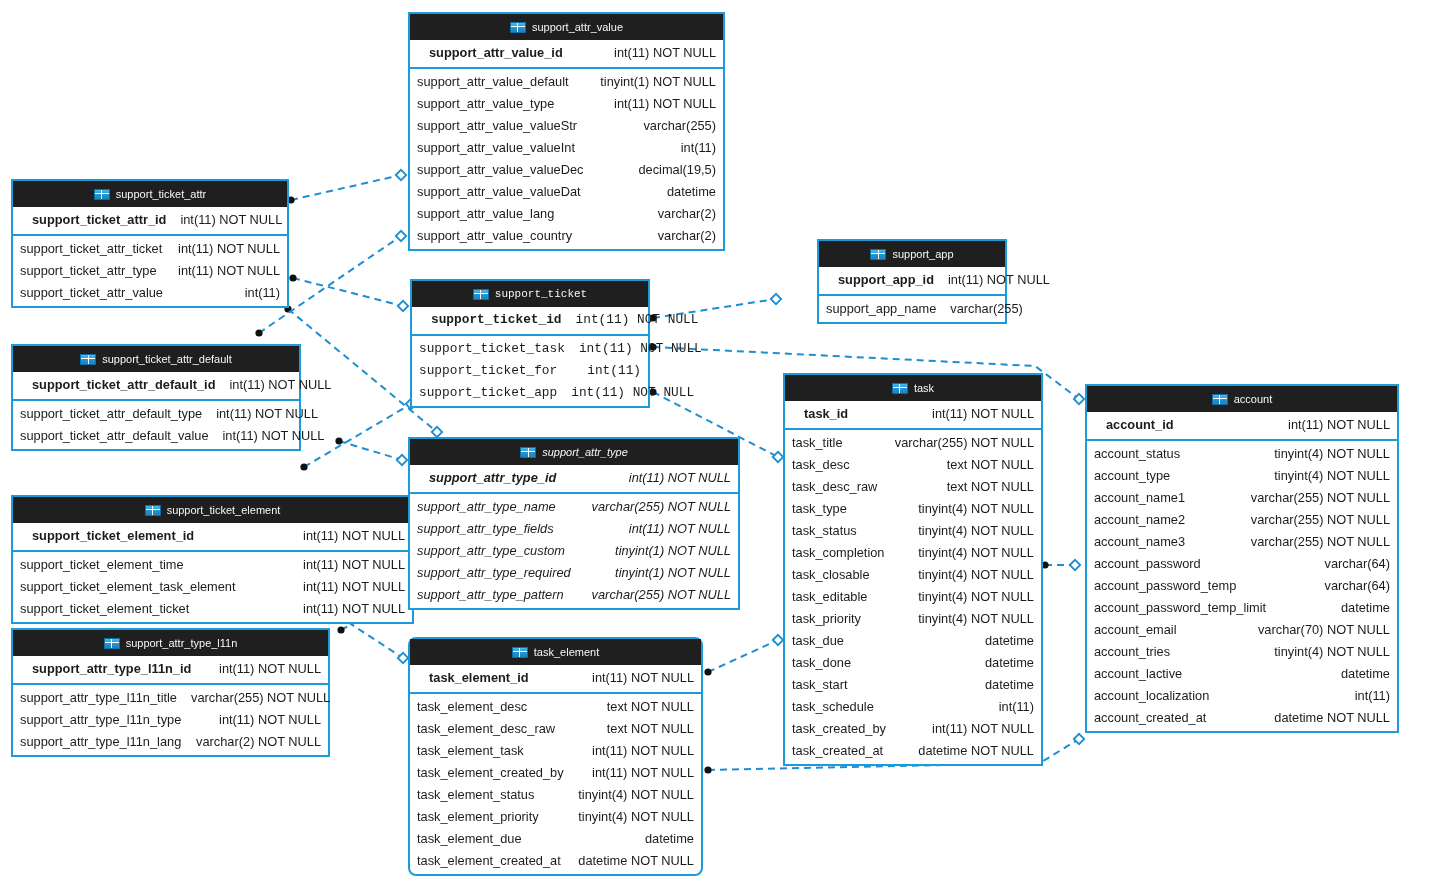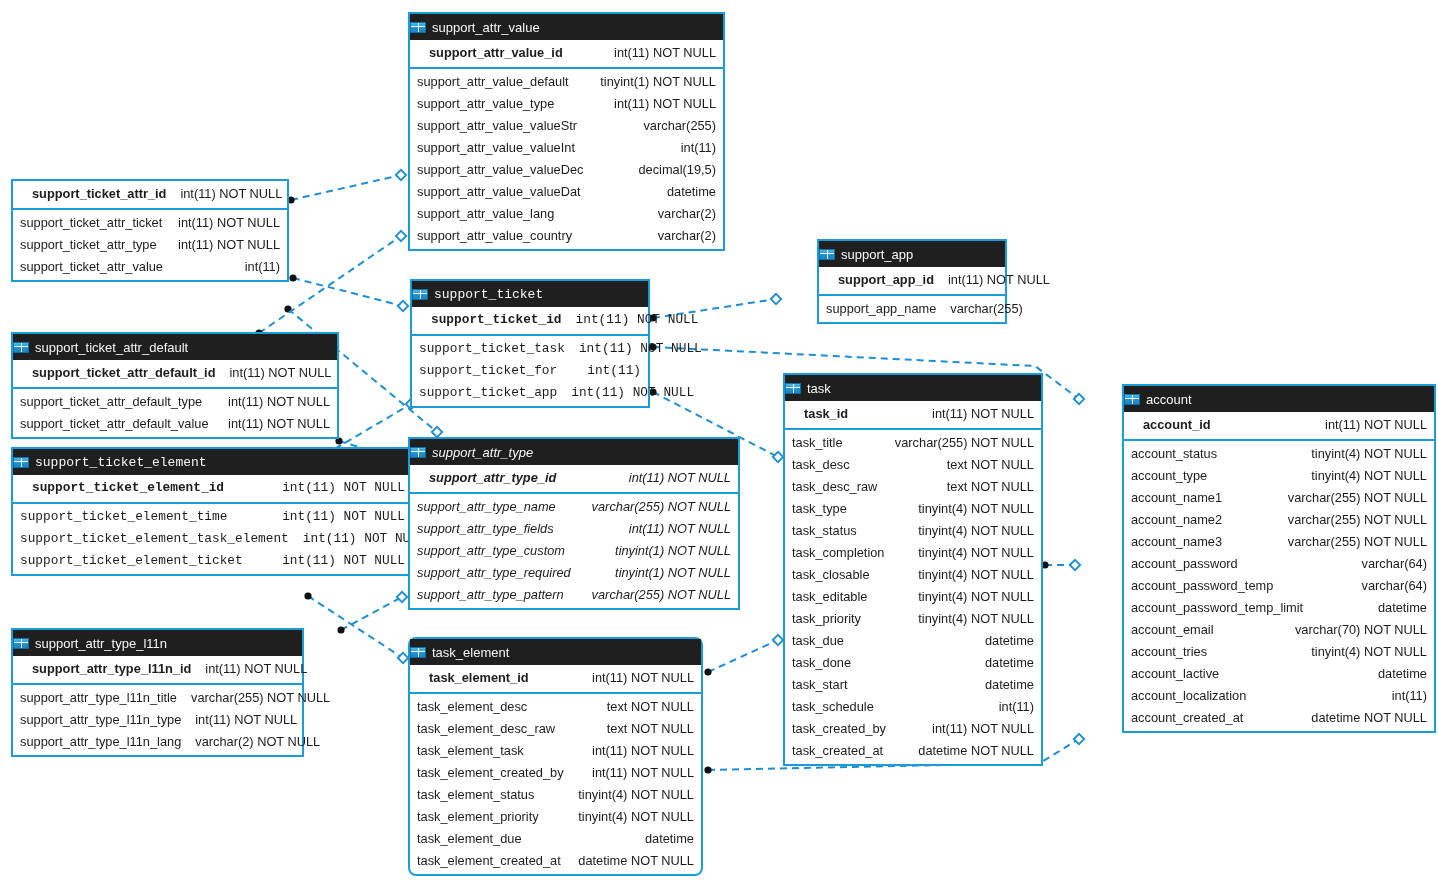--- a/index.html
+++ b/index.html
@@ -7,22 +7,22 @@
     position:relative;width:1438px;height:882px;background:#ffffff;overflow:hidden;
     font-family:"Liberation Sans","DejaVu Sans",sans-serif;
   }
   .wires{position:absolute;left:0;top:0;z-index:1;}
   .tbl{
     position:absolute;z-index:2;background:#ffffff;
     border:2px solid #1b9cd8;box-sizing:border-box;
   }
   .tbl-title{
     height:26px;background:#1f1f1f;color:#f7f7f7;
-    display:flex;align-items:center;gap:6px;
-    font-size:13px;white-space:nowrap;cursor:default;
+    display:flex;align-items:center;justify-content:center;gap:6px;
+    font-size:11px;white-space:nowrap;cursor:default;
   }
   .tbl-icon{
     width:16px;height:11px;flex:0 0 auto;border-radius:1px;
     background:
       linear-gradient(#ffffff,#ffffff) 7.5px 0/1px 100% no-repeat,
       linear-gradient(#ffffff,#ffffff) 0 4px/100% 1px no-repeat,
       linear-gradient(180deg,#56c5f2 0%,#2596d2 45%,#1b7fc0 100%);
     box-shadow:0 0 0 1px #0d6fa8 inset;
   }
   .tbl-pk{border-bottom:2px solid #1b9cd8;padding:2px 0 3px 12px;}
@@ -152,20 +152,24 @@
           <span class="fname">support_attr_value_lang</span>
           <span class="ftype">varchar(2)</span>
         </div>
         <div class="frow">
           <span class="fname">support_attr_value_country</span>
           <span class="ftype">varchar(2)</span>
         </div>
       </div>
     </div>
     <div class="tbl" style="left: 11px; top: 179px; width: 278px;">
+      <div class="tbl-title">
+        <span class="tbl-icon"></span>
+        <span>support_ticket_attr</span>
+      </div>
       <div class="tbl-pk">
         <div class="frow">
           <span class="fname pk">support_ticket_attr_id</span>
           <span class="ftype">int(11) NOT NULL</span>
         </div>
       </div>
       <div class="tbl-fields">
         <div class="frow">
           <span class="fname">support_ticket_attr_ticket</span>
           <span class="ftype">int(11) NOT NULL</span>
@@ -217,21 +221,21 @@
         <div class="frow">
           <span class="fname">support_ticket_for</span>
           <span class="ftype">int(11)</span>
         </div>
         <div class="frow">
           <span class="fname">support_ticket_app</span>
           <span class="ftype">int(11) NOT NULL</span>
         </div>
       </div>
     </div>
-    <div class="tbl" style="left: 11px; top: 332px; width: 328px;">
+    <div class="tbl" style="left: 11px; top: 344px; width: 290px;">
       <div class="tbl-title">
         <span class="tbl-icon"></span>
         <span>support_ticket_attr_default</span>
       </div>
       <div class="tbl-pk">
         <div class="frow">
           <span class="fname pk">support_ticket_attr_default_id</span>
           <span class="ftype">int(11) NOT NULL</span>
         </div>
       </div>
@@ -313,21 +317,21 @@
         <div class="frow">
           <span class="fname">task_created_by</span>
           <span class="ftype">int(11) NOT NULL</span>
         </div>
         <div class="frow">
           <span class="fname">task_created_at</span>
           <span class="ftype">datetime NOT NULL</span>
         </div>
       </div>
     </div>
-    <div class="tbl" style="left: 1085px; top: 384px; width: 314px; margin-left: 37px;">
+    <div class="tbl" style="left: 1085px; top: 384px; width: 314px;">
       <div class="tbl-title">
         <span class="tbl-icon"></span>
         <span>account</span>
       </div>
       <div class="tbl-pk">
         <div class="frow">
           <span class="fname pk">account_id</span>
           <span class="ftype">int(11) NOT NULL</span>
         </div>
       </div>
@@ -379,21 +383,21 @@
         <div class="frow">
           <span class="fname">account_localization</span>
           <span class="ftype">int(11)</span>
         </div>
         <div class="frow">
           <span class="fname">account_created_at</span>
           <span class="ftype">datetime NOT NULL</span>
         </div>
       </div>
     </div>
-    <div class="tbl" style="left: 11px; top: 447px; width: 403px; font-family: Liberation Mono, monospace;">
+    <div class="tbl" style="left: 11px; top: 495px; width: 403px;">
       <div class="tbl-title">
         <span class="tbl-icon"></span>
         <span>support_ticket_element</span>
       </div>
       <div class="tbl-pk">
         <div class="frow">
           <span class="fname pk">support_ticket_element_id</span>
           <span class="ftype">int(11) NOT NULL</span>
         </div>
       </div>
@@ -439,21 +443,21 @@
         <div class="frow">
           <span class="fname">support_attr_type_required</span>
           <span class="ftype">tinyint(1) NOT NULL</span>
         </div>
         <div class="frow">
           <span class="fname">support_attr_type_pattern</span>
           <span class="ftype">varchar(255) NOT NULL</span>
         </div>
       </div>
     </div>
-    <div class="tbl" style="left: 11px; top: 628px; width: 293px;">
+    <div class="tbl" style="left: 11px; top: 628px; width: 319px;">
       <div class="tbl-title">
         <span class="tbl-icon"></span>
         <span>support_attr_type_l11n</span>
       </div>
       <div class="tbl-pk">
         <div class="frow">
           <span class="fname pk">support_attr_type_l11n_id</span>
           <span class="ftype">int(11) NOT NULL</span>
         </div>
       </div>

